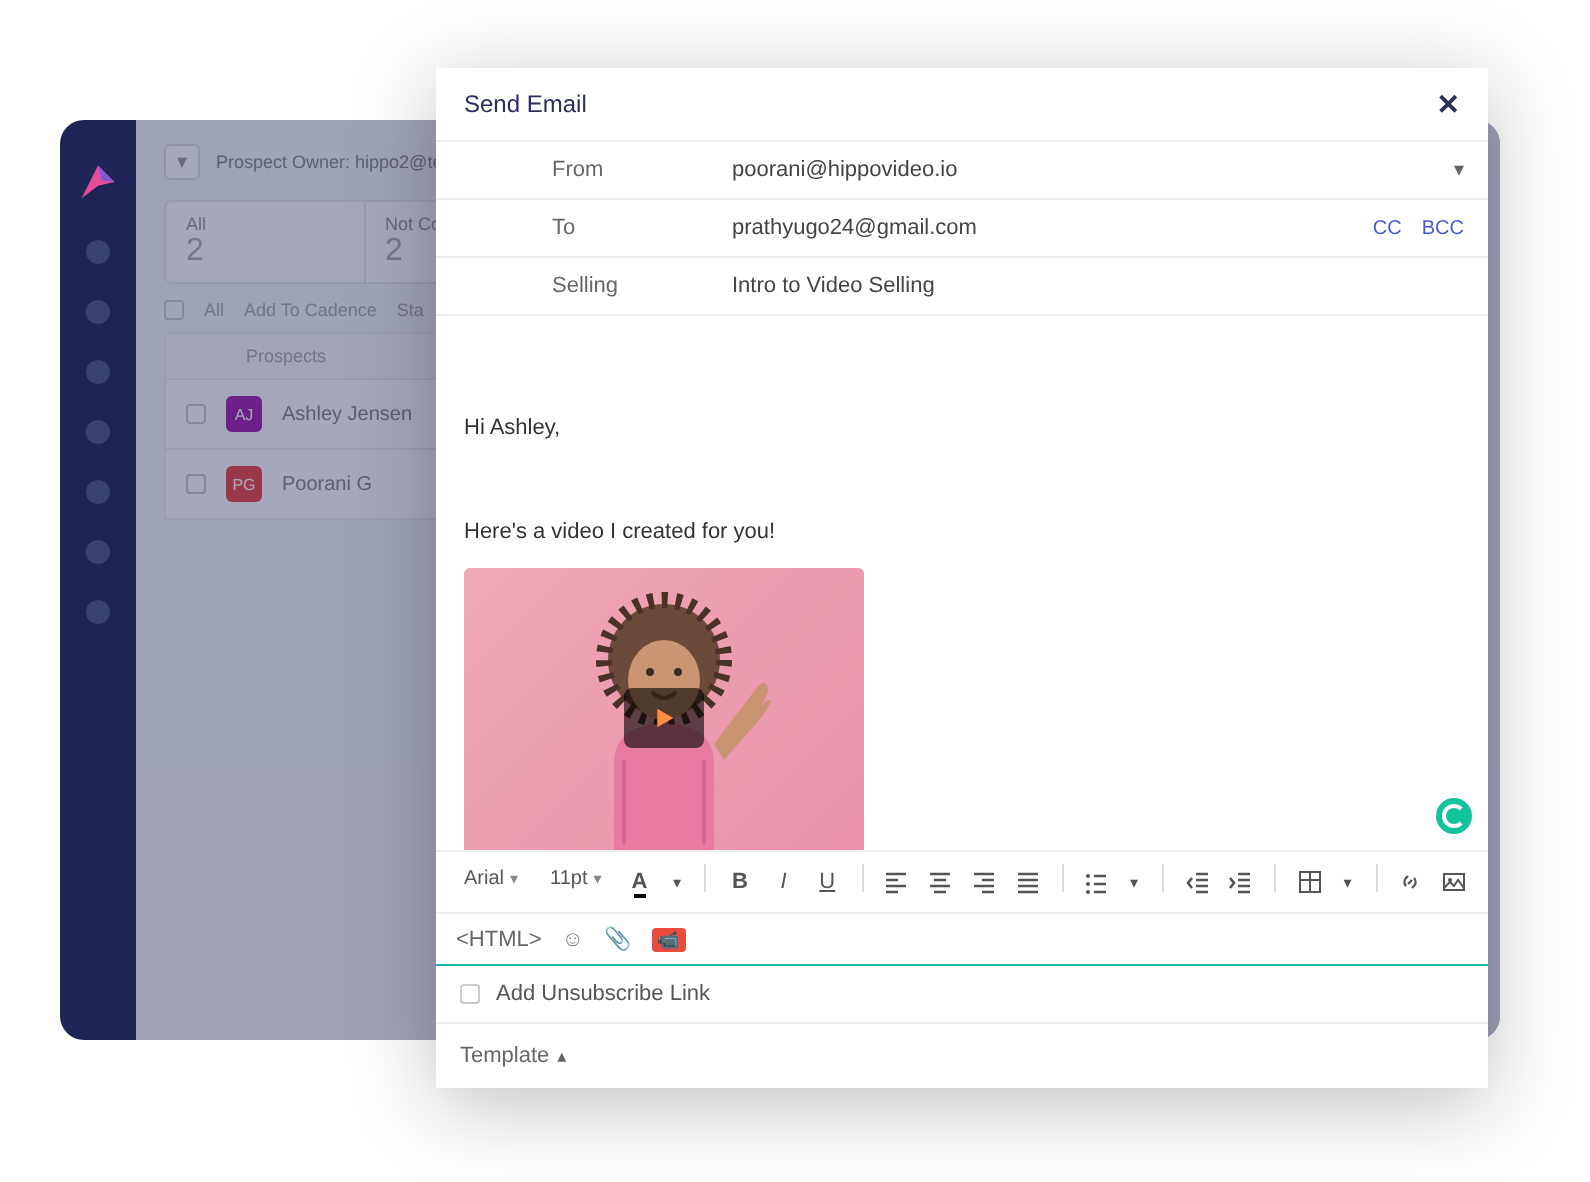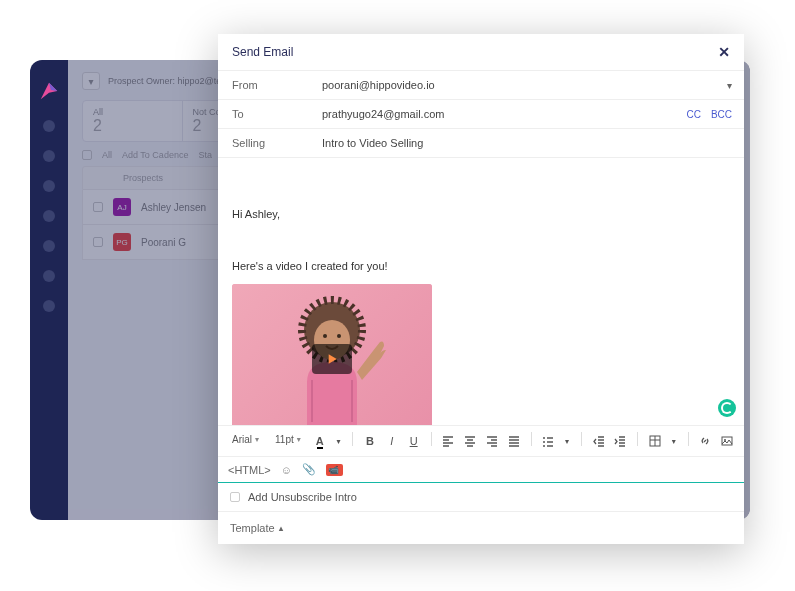--- a/index.html
+++ b/index.html
@@ -24,21 +24,21 @@
 .bg-row { display: flex; align-items: center; gap: 10px; padding: 8px 10px; background: #fff; border: 1px solid #eee; border-top: none; font-size: 10px; color: #888; }
 .bg-avatar { width: 18px; height: 18px; border-radius: 3px; display: flex; align-items: center; justify-content: center; font-size: 8px; color: #fff; }
 .bg-avatar.a { background: #a21caf; }
 .bg-avatar.b { background: #ef4444; }
 
 
 .modal { position: absolute; left: 218px; top: 34px; width: 526px; height: 510px; background: #fff; box-shadow: 0 8px 40px rgba(0,0,0,0.25); display: flex; flex-direction: column; font-size: 12px; }
 .modal-header { display: flex; justify-content: space-between; align-items: center; padding: 10px 14px; border-bottom: 1px solid #eee; color: #2b2f5c; font-weight: 500; }
 .close-btn { font-weight: bold; cursor: pointer; color: #2b2f5c; font-size: 14px; }
 .field-row { display: flex; align-items: center; padding: 8px 14px; border-bottom: 1px solid #eee; color: #555; font-size: 11px; position: relative; }
-.field-label { width: 90px; color: #666; }
+.field-label { width: 90px; color: #666; margin-left: 44px; }
 .field-value { flex: 1; color: #444; }
 .field-dropdown { position: absolute; right: 12px; color: #666; font-size: 10px; }
 .cc-row { display: flex; gap: 10px; position: absolute; right: 12px; }
 .cc-row span { color: #4a5bd0; font-size: 10px; cursor: pointer; }
 .body-area { flex: 1; padding: 10px 14px; color: #333; font-size: 11px; overflow: hidden; position: relative; }
 .body-area p { margin-bottom: 12px; margin-top: 40px; }
 .video-thumb { width: 200px; height: 150px; background: #e8a8b8; border-radius: 3px; position: relative; overflow: hidden; }
 .video-play { position: absolute; left: 50%; top: 50%; transform: translate(-50%,-50%); width: 40px; height: 30px; background: rgba(0,0,0,0.6); border-radius: 4px; display: flex; align-items: center; justify-content: center; }
 .video-play svg { width: 16px; height: 16px; }
 .grammarly { position: absolute; right: 8px; bottom: 8px; width: 18px; height: 18px; background: #15c39a; border-radius: 50%; display: flex; align-items: center; justify-content: center; }
@@ -266,21 +266,21 @@
 
   <div class="toolbar2">
     <span class="html-tag">&lt;HTML&gt;</span>
     <span class="emoji-icon">☺</span>
     <span class="clip-icon">📎</span>
     <span class="rec-icon">📹</span>
   </div>
 
   <div class="unsub-row">
     <div class="bg-checkbox"></div>
-    <span>Add Unsubscribe Intro</span>
+    <span>Add Unsubscribe Link</span>
   </div>
 
   <div class="footer">
     <span class="template-link">
         <span>Template</span>
       </span>
   </div>
 </div>
 
 </body></html>

